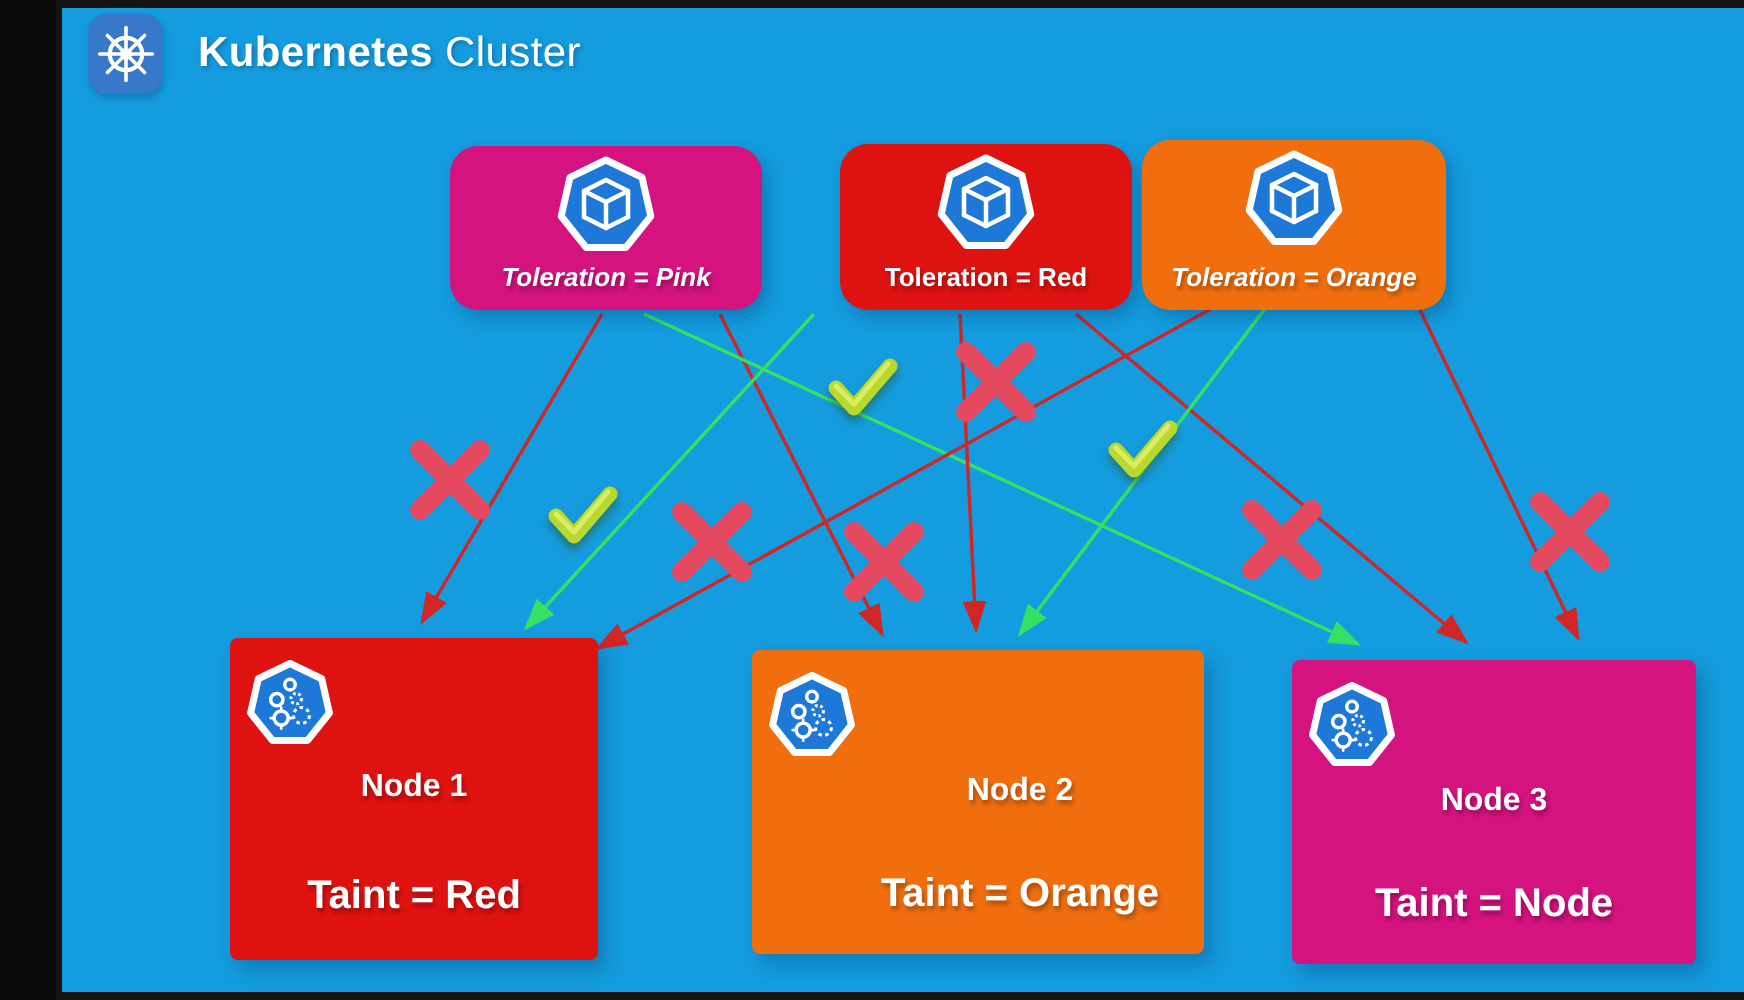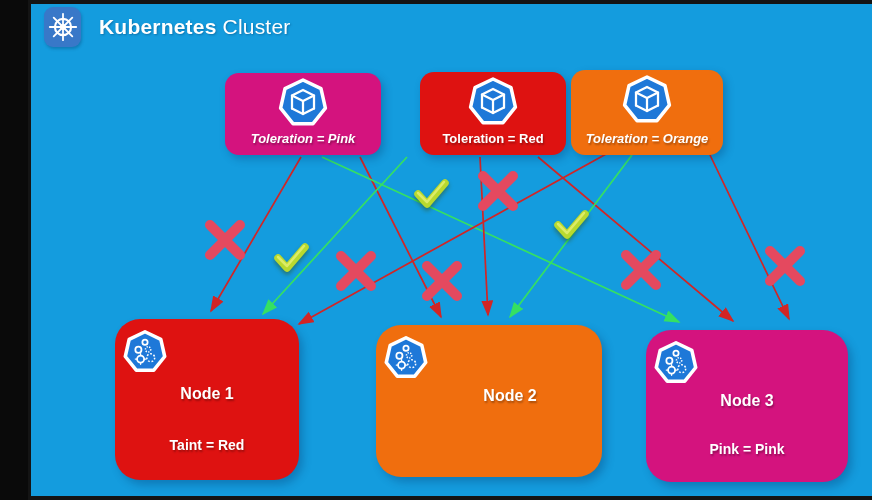--- a/index.html
+++ b/index.html
@@ -31,29 +31,29 @@
   
   .pod{position:absolute;border-radius:14px;box-shadow:3px 4px 8px rgba(0,40,90,.28);}
   .pod-1{left:197px;top:73px;width:156px;height:82px;font-style:italic;}
   .pod-2{left:392px;top:72px;width:146px;height:83px;}
   .pod-3{left:543px;top:70px;width:152px;height:85px;}
   .pod-icon{position:absolute;left:50%;top:5px;transform:translateX(-50%);width:50px;height:50px;}
   .pod-label{position:absolute;bottom:9px;width:100%;text-align:center;color:#fff;
     font-size:13px;font-weight:700;text-shadow:1px 2px 2px rgba(0,0,0,.3);}
 
   
-  .node{position:absolute;border-radius:25px;box-shadow:4px 5px 9px rgba(0,40,90,.28);}
+  .node{position:absolute;border-radius:4px;box-shadow:4px 5px 9px rgba(0,40,90,.28);}
   .node-1{left:87px;top:319px;width:184px;height:161px;}
   .node-2{left:348px;top:325px;width:205px;height:152px;padding-left:21px;}
   .node-3{left:618px;top:330px;width:202px;height:152px;}
   .node-icon{position:absolute;left:8px;top:11px;width:44px;height:44px;}
   .node-title{position:absolute;top:41%;width:100%;text-align:center;color:#fff;
     font-size:16px;font-weight:700;text-shadow:1px 2px 2px rgba(0,0,0,.3);}
   .node-taint{position:absolute;top:73%;width:100%;text-align:center;color:#fff;
-    font-size:14px;font-weight:700;text-shadow:1px 2px 2px rgba(0,0,0,.3);}
+    font-size:20px;font-weight:700;text-shadow:1px 2px 2px rgba(0,0,0,.3);}
 
   
   .mark{position:absolute;pointer-events:none;}
   .mark.check{filter:drop-shadow(0 3px 2px rgba(50,70,0,.45));}
 </style>
 </head>
 <body>
 
 <div class="stage">
 
@@ -175,41 +175,42 @@
         <g stroke-width="3" stroke-linecap="round">
           <line x1="40" y1="54" x2="40" y2="58"></line>
             <line x1="40" y1="74" x2="40" y2="78"></line>
           <line x1="28" y1="66" x2="32" y2="66"></line>
             <line x1="48" y1="66" x2="52" y2="66"></line>
         </g>
         <circle cx="63" cy="63" r="9" stroke-width="3.5" stroke-dasharray="4 4"></circle>
       </g>
     </svg>
     <div class="node-title">Node 2</div>
+    <div class="node-taint">Taint = Orange</div>
   </div>
 
   <div class="node node-3" style="background: rgb(212, 19, 126);">
     <svg class="node-icon" viewBox="0 0 100 100">
       <path d="M50 4 L86 21.3 L94.8 60.2 L70 91.4 L30 91.4 L5.2 60.2 L14 21.3 Z" fill="#1E78D8" stroke="#ffffff" stroke-width="8" stroke-linejoin="round"></path>
       <g stroke="#ffffff" fill="none">
         <circle cx="50" cy="28" r="6" stroke-width="4"></circle>
         <circle cx="35" cy="45" r="7" stroke-width="4"></circle>
         <circle cx="57" cy="44" r="6" stroke-width="3.5" stroke-dasharray="3 3"></circle>
         <circle cx="40" cy="66" r="8" stroke-width="4"></circle>
         <g stroke-width="3" stroke-linecap="round">
           <line x1="40" y1="54" x2="40" y2="58"></line>
             <line x1="40" y1="74" x2="40" y2="78"></line>
           <line x1="28" y1="66" x2="32" y2="66"></line>
             <line x1="48" y1="66" x2="52" y2="66"></line>
         </g>
         <circle cx="63" cy="63" r="9" stroke-width="3.5" stroke-dasharray="4 4"></circle>
       </g>
     </svg>
     <div class="node-title">Node 3</div>
-    <div class="node-taint">Pink = Pink</div>
+    <div class="node-taint">Taint = Node</div>
   </div>
 
   <div id="marks">
       <svg width="44" height="42" class="mark" style="left: 175px; top: 219px;">
         <g stroke="#E4495F" stroke-width="10" stroke-linecap="round">
           <line x1="7" y1="6" x2="37" y2="36"></line>
           <line x1="37" y1="6" x2="7" y2="36"></line>
         </g>
       </svg>
       <svg width="44" height="42" class="mark" style="left: 306px; top: 250px;">

